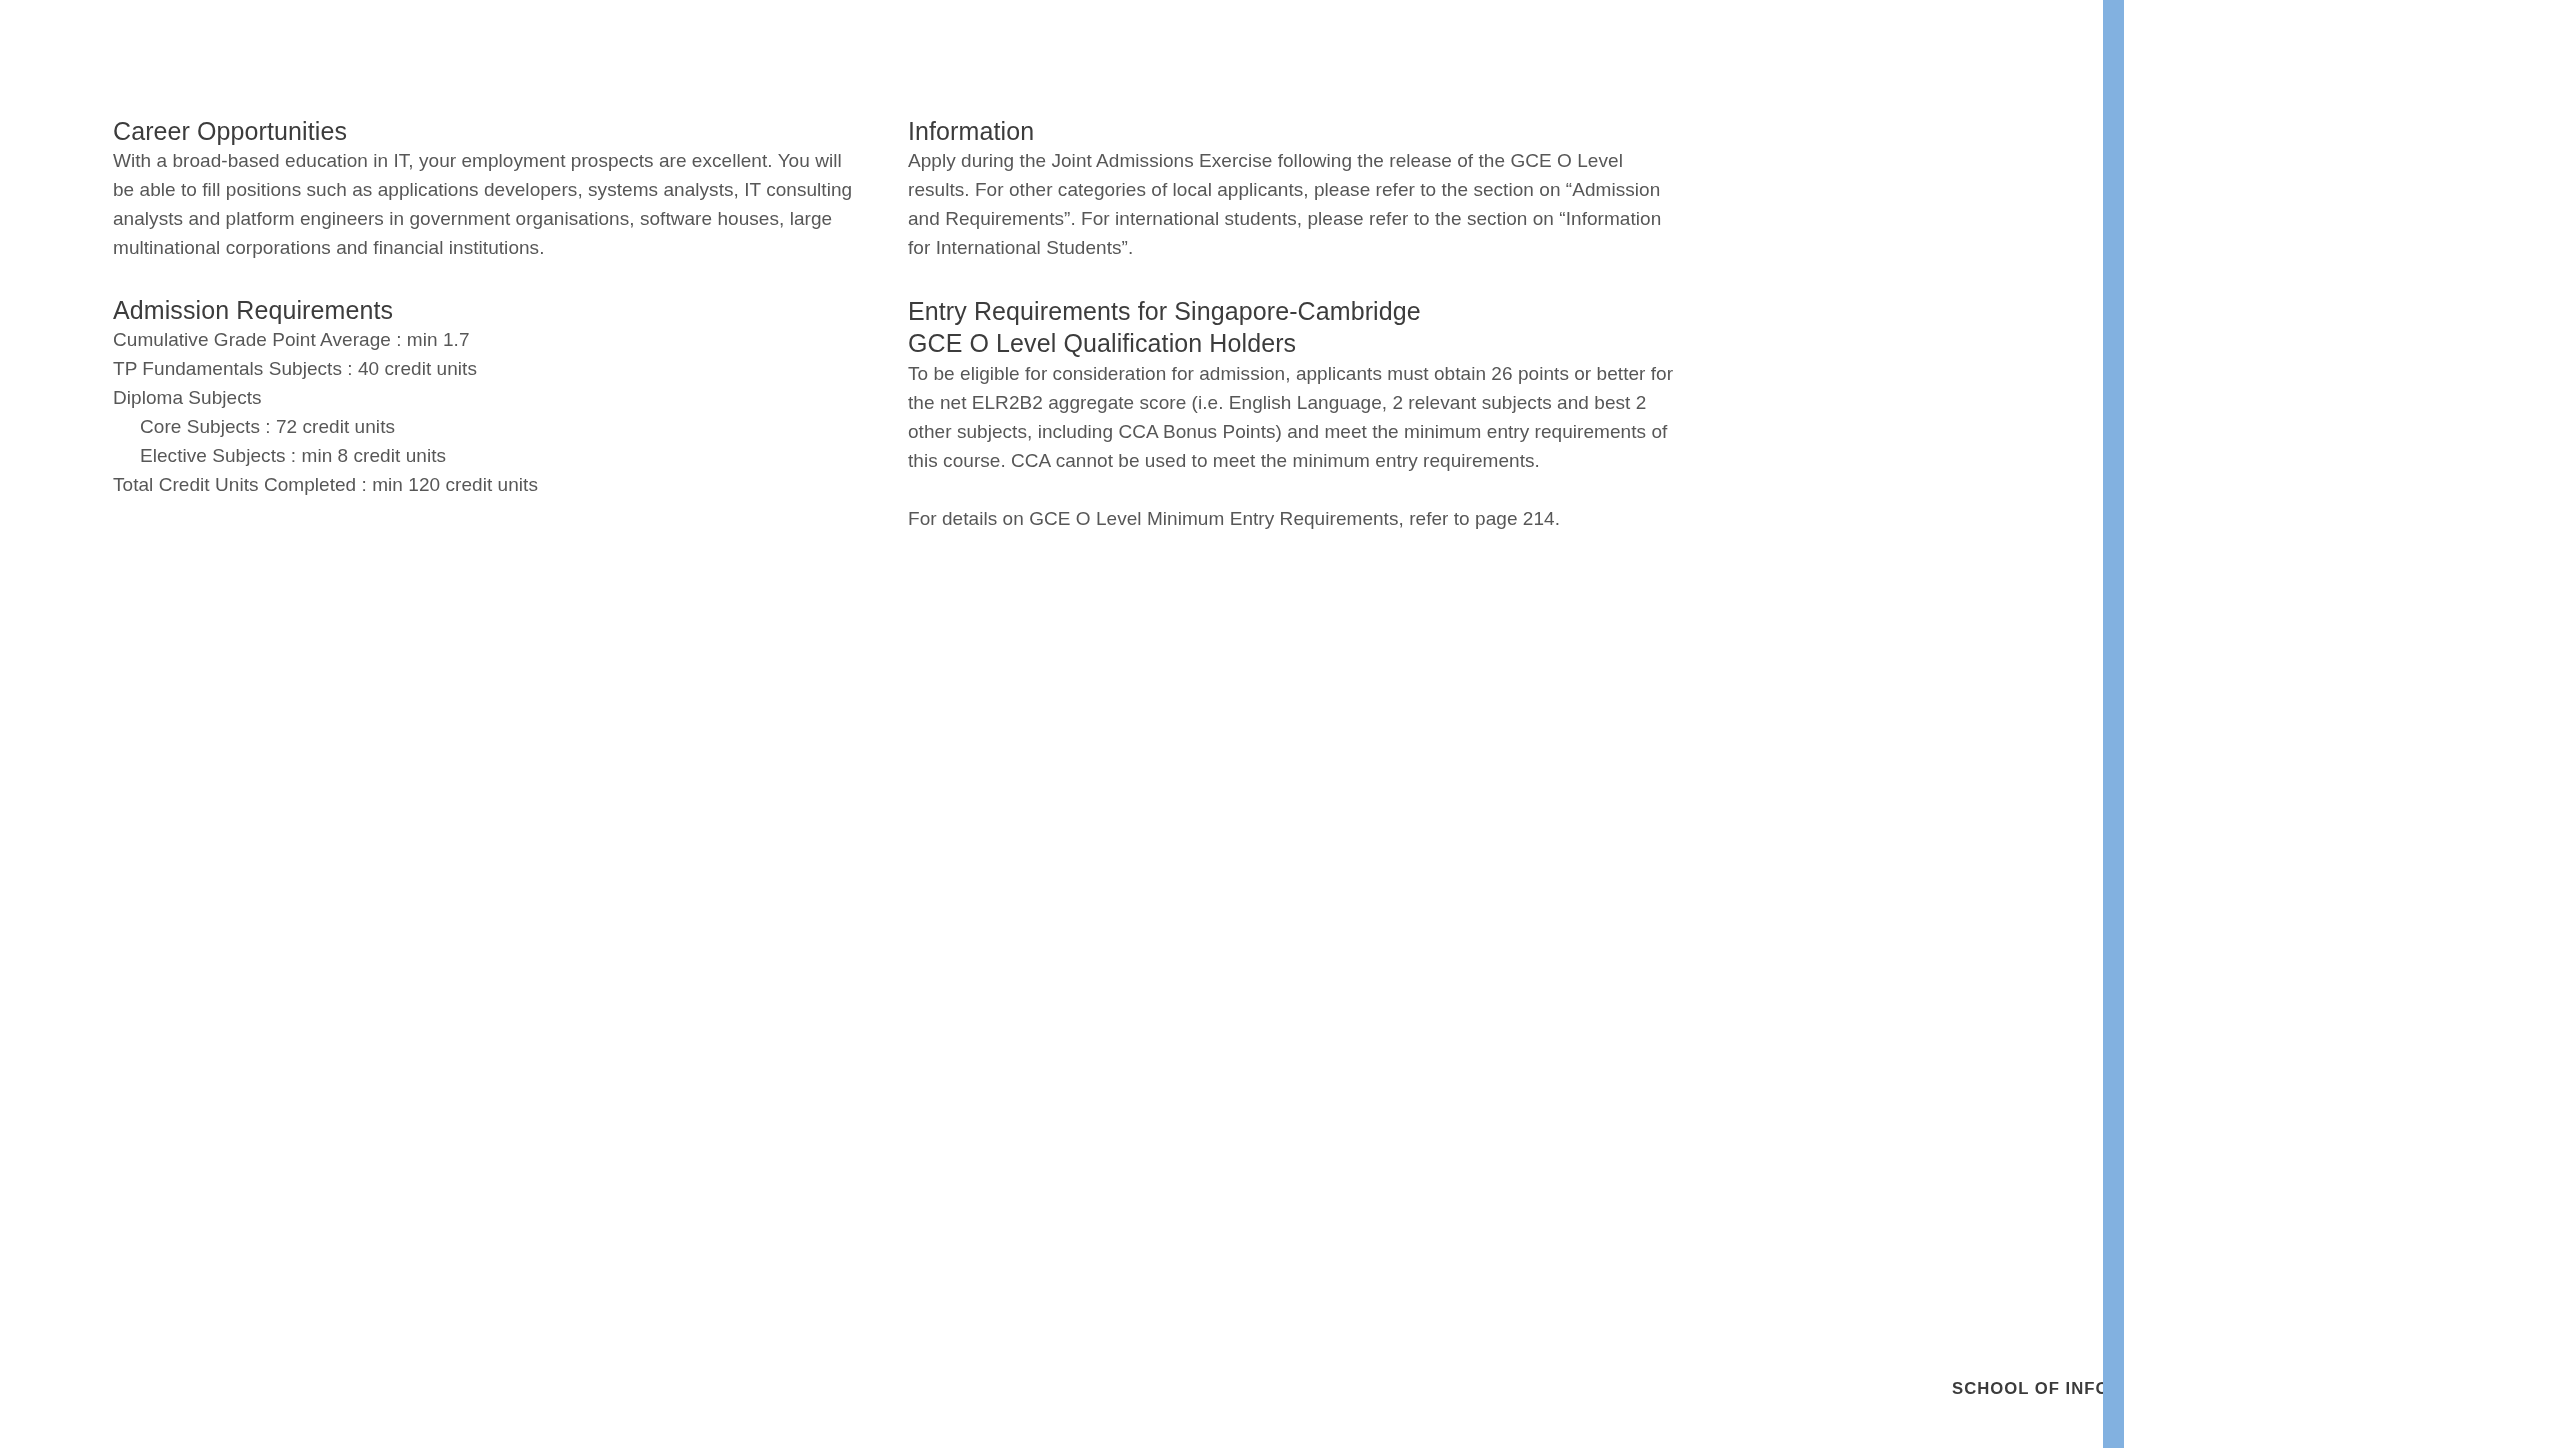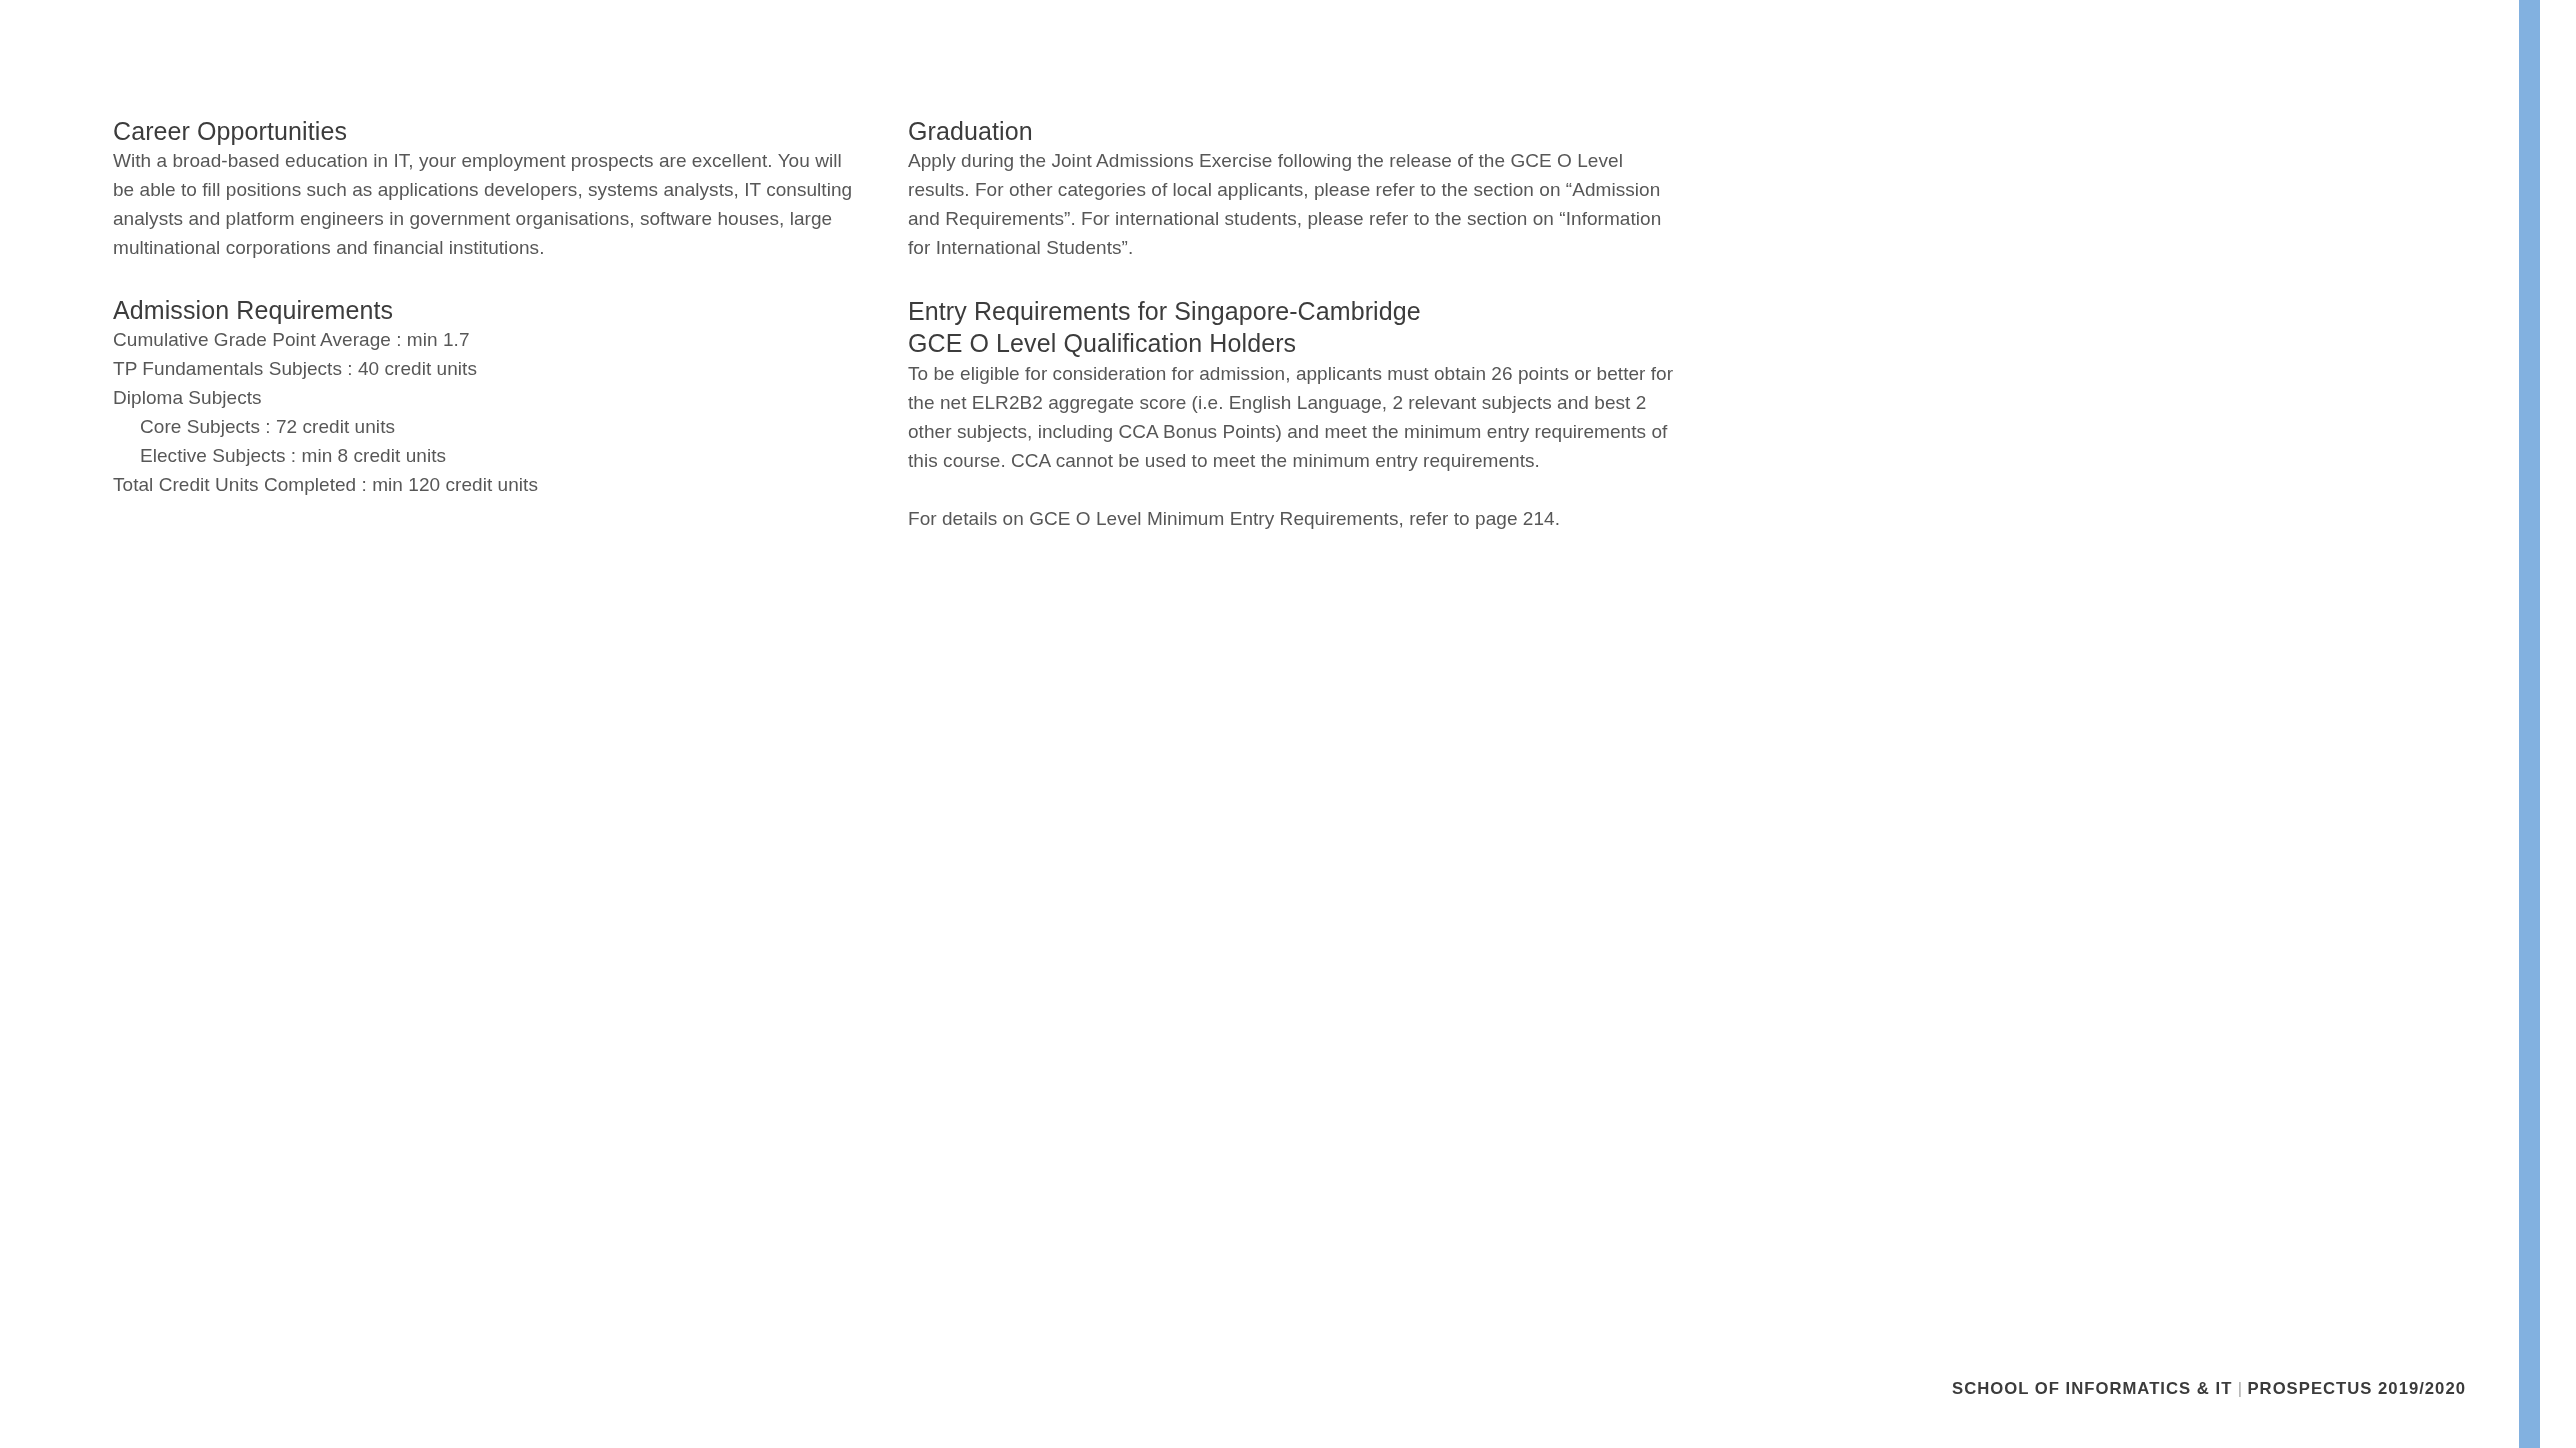--- a/index.html
+++ b/index.html
@@ -5,21 +5,21 @@
   html, body {
     margin: 0;
     padding: 0;
     background: #ffffff;
   }
   body {
     font-family: "Liberation Sans", sans-serif;
   }
   .page {
     position: relative;
-    width: 2540px;
+    width: 2124px;
     height: 1448px;
     background: #ffffff;
     overflow: hidden;
   }
   .accent-bar {
     position: absolute;
     top: 0;
     right: 0;
     width: 21px;
     height: 1448px;
@@ -129,21 +129,21 @@
           <li>Diploma Subjects</li>
           <li class="indent">Core Subjects : 72 credit units</li>
           <li class="indent">Elective Subjects : min 8 credit units</li>
           <li>Total Credit Units Completed : min 120 credit units</li>
         </ul>
 
     </div>
 
     <div class="col col-right">
 
-      <h2 class="section-title">Graduation</h2>
+      <h2 class="section-title">Information</h2>
       <p class="body-text">Apply during the Joint Admissions Exercise following the release of the GCE O Level results. For other categories of local applicants, please refer to the section on “Admission and Requirements”. For international students, please refer to the section on “Information for International Students”.</p>
 
       <div class="block-gap"></div>
 
       <h2 class="section-title two-line">
         <span>Entry Requirements for Singapore-Cambridge</span><br>
         <span>GCE O Level Qualification Holders</span>
       </h2>
       <p class="body-text">To be eligible for consideration for admission, applicants must obtain 26 points or better for the net ELR2B2 aggregate score (i.e. English Language, 2 relevant subjects and best 2 other subjects, including CCA Bonus Points) and meet the minimum entry requirements of this course. CCA cannot be used to meet the minimum entry requirements.</p>
 

